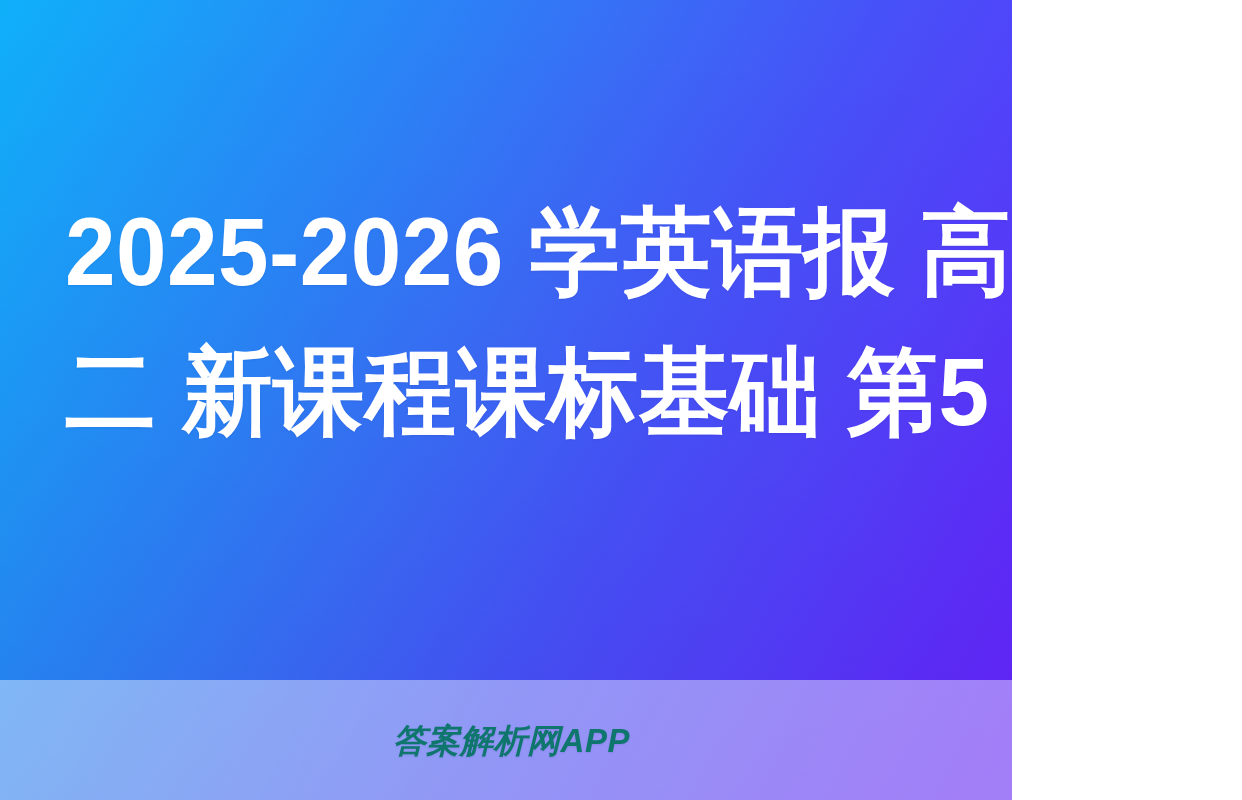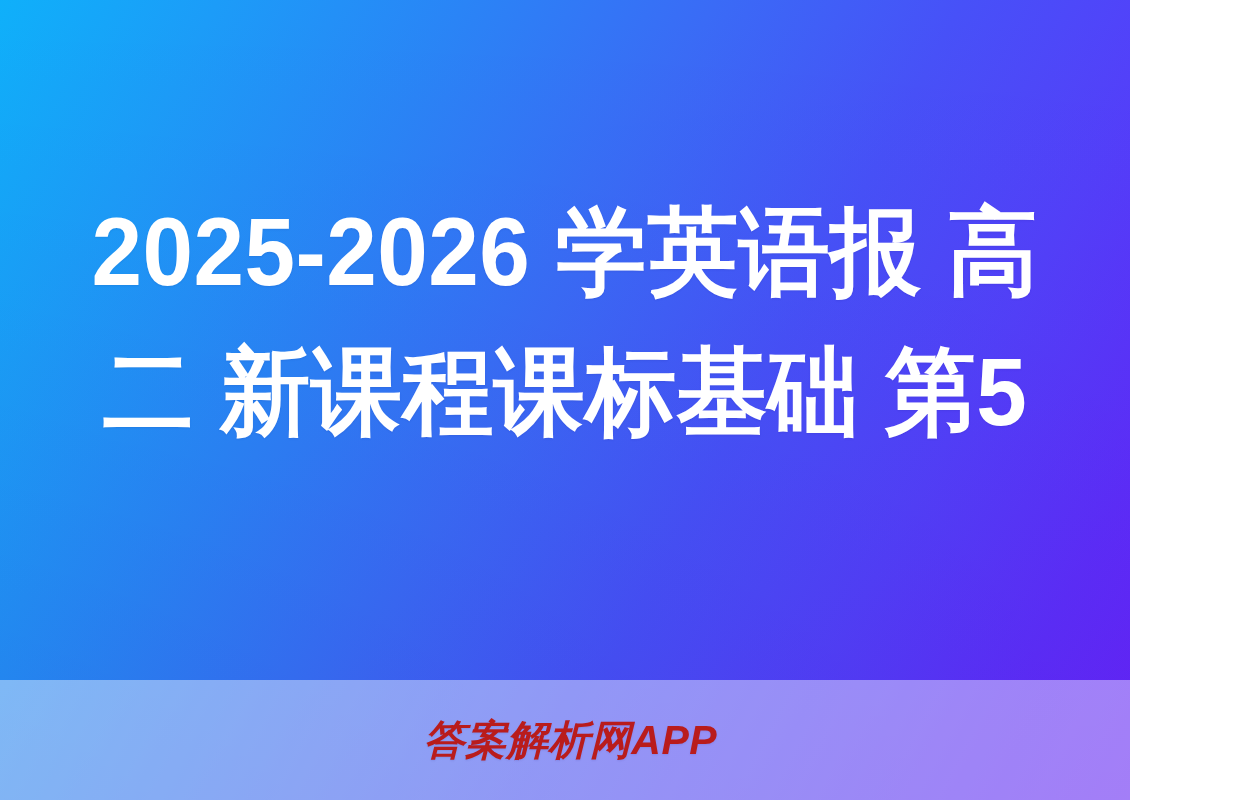--- a/index.html
+++ b/index.html
@@ -4,21 +4,21 @@
 <title>Answer Cover Banner</title>
 <style>
   html, body {
     margin: 0;
     padding: 0;
     background: #ffffff;
   }
 
   #stage {
     position: relative;
-    width: 1130px;
+    width: 1012px;
     height: 800px;
     overflow: hidden;
     font-family: "Liberation Sans", "DejaVu Sans", sans-serif;
     -webkit-font-smoothing: antialiased;
   }
 
   
   .bg-gradient {
     position: absolute;
     inset: 0;
@@ -78,24 +78,24 @@
     right: 0;
     top: 680px;
     height: 120px;
     background: rgba(255, 255, 255, 0.42);
     display: flex;
     align-items: center;
     justify-content: center;
   }
 
   .footer-label {
-    font-size: 41px;
+    font-size: 33px;
     font-weight: 700;
     font-style: italic;
-    color: #b91c1c;
+    color: #0f766e;
     letter-spacing: 0.5px;
     line-height: 1;
     white-space: nowrap;
     text-shadow: 0 1px 2px rgba(40, 40, 140, 0.12);
     margin-left: 11px;
   }
 </style>
 </head>
 <body>
 

